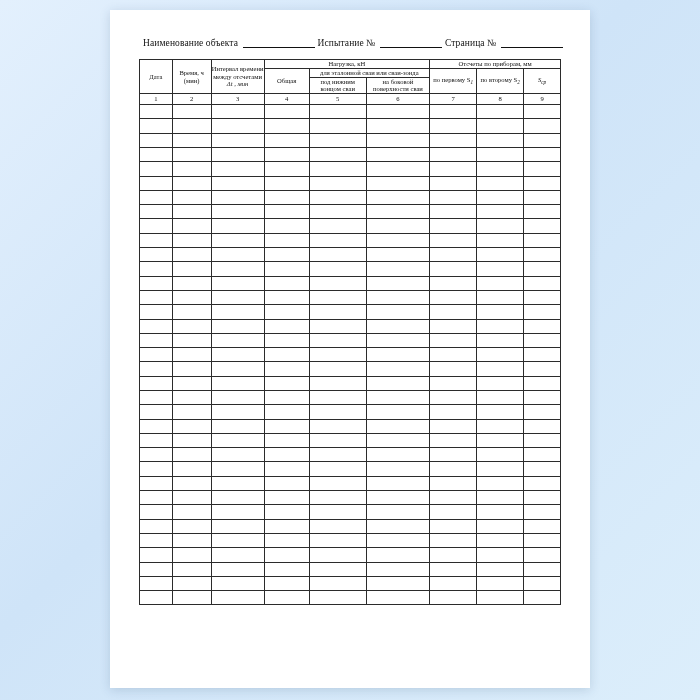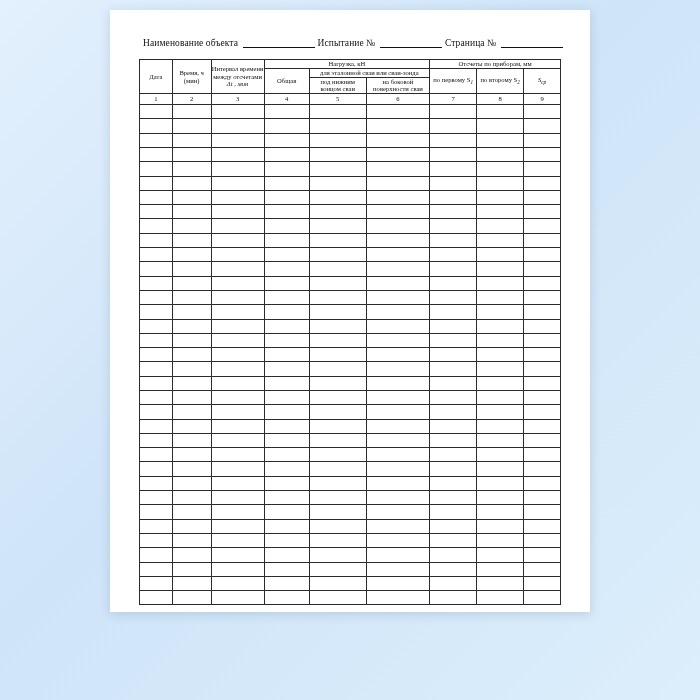--- a/index.html
+++ b/index.html
@@ -17,21 +17,21 @@
     position: relative;
     width: 700px;
     height: 700px;
     background: linear-gradient(135deg, #e3f0fd 0%, #cfe4f8 45%, #dceefb 100%);
   }
   #page {
     position: absolute;
     left: 110px;
     top: 10px;
     width: 480px;
-    height: 602px;
+    height: 678px;
     background: #ffffff;
     box-shadow: 0 2px 10px rgba(40,70,110,0.18);
   }
   .page-inner {
     position: absolute;
     left: 0; top: 0; right: 0; bottom: 0;
     padding: 28px 24px 18px 27px;
     box-sizing: border-box;
   }
   .header-line {

